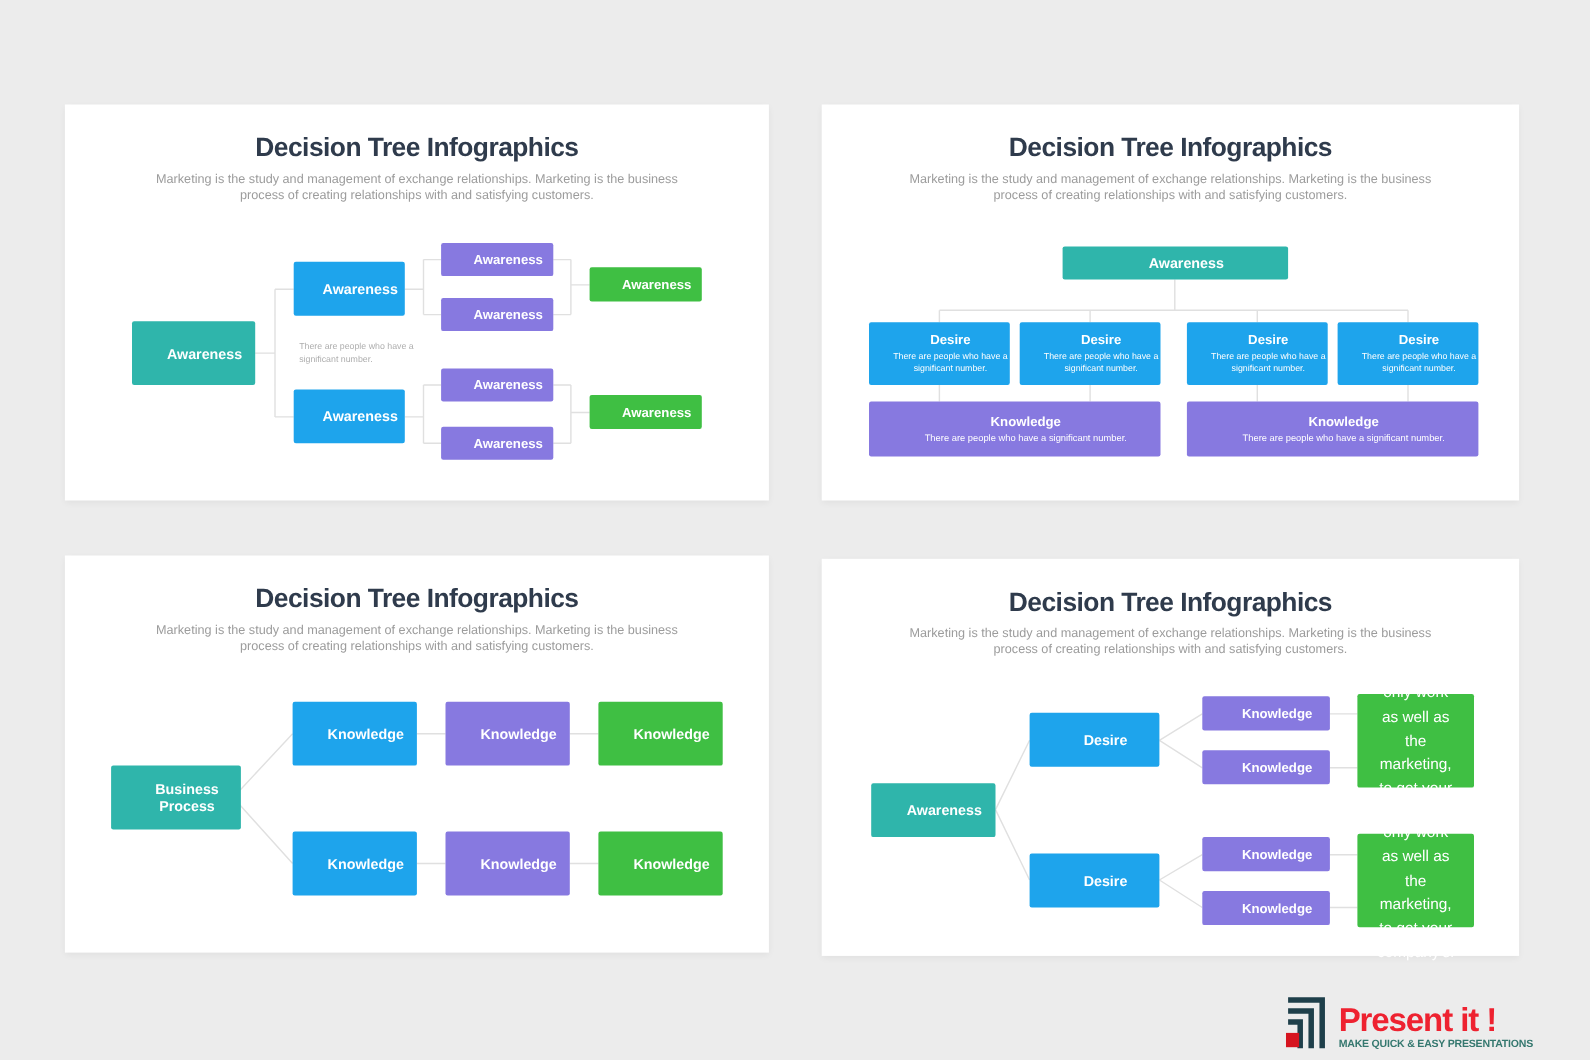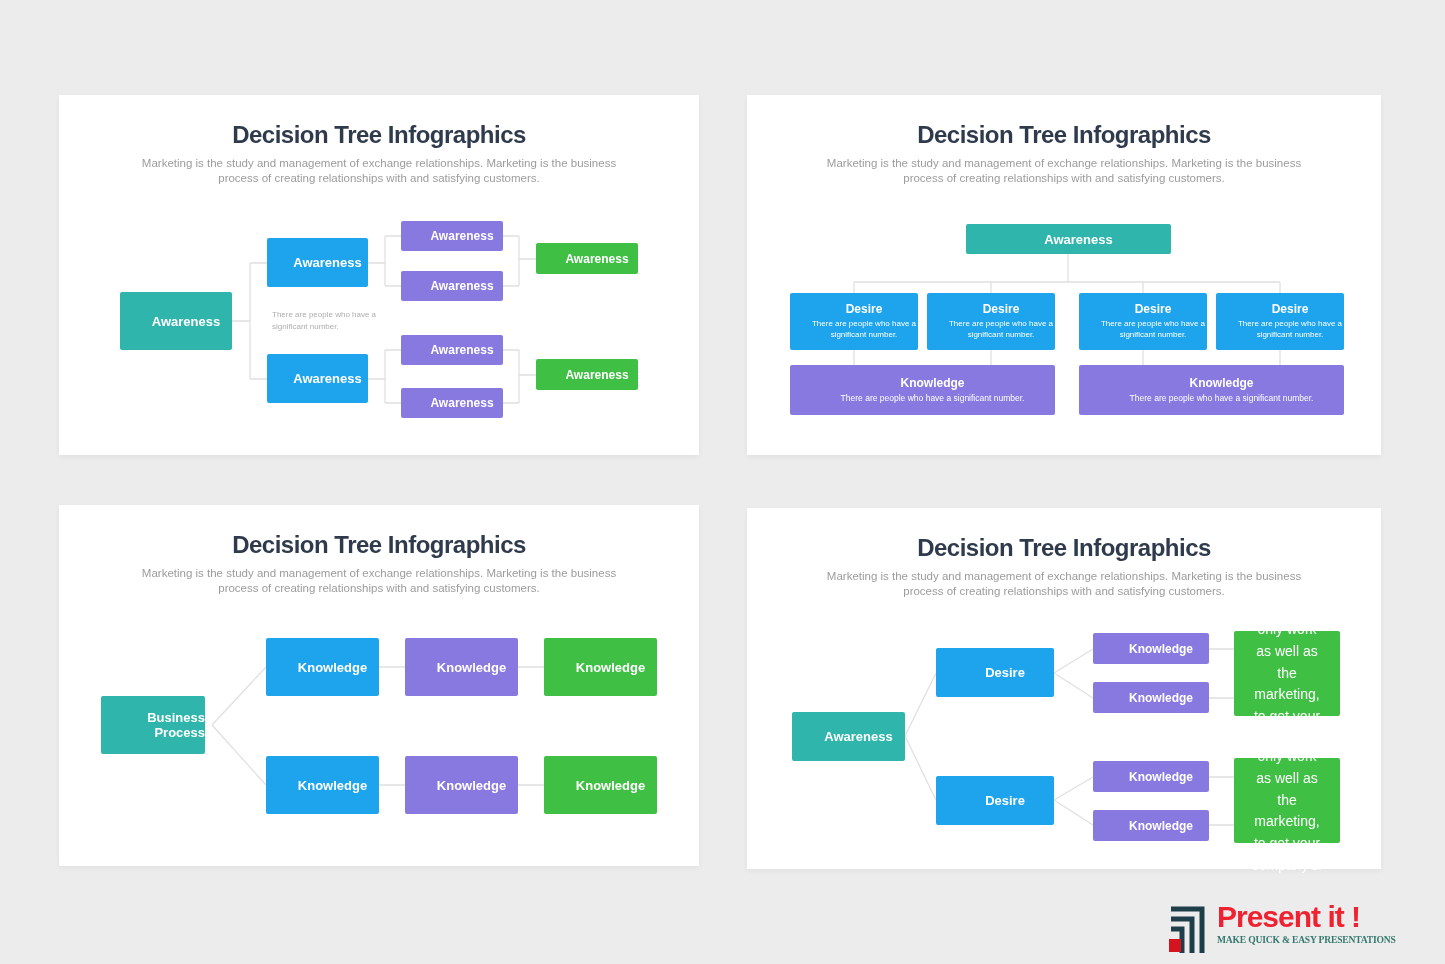--- a/index.html
+++ b/index.html
@@ -33,27 +33,27 @@
   .n-green{background:#3fbf43;}
   .fs13{font-size:13px;}
   .fs12{font-size:12px;}
   .node .sub{font-weight:400;font-size:8px;line-height:1.35;margin-top:3px;}
   .node .sub1{font-weight:400;font-size:8.5px;line-height:1.3;margin-top:3px;}
   .greentext{font-weight:400;font-size:14px;line-height:1.55;padding:6px 24px;}
   .note{
     position:absolute;font-size:8px;line-height:1.45;color:#aeaeae;
     text-align:left;font-weight:400;
   }
-  .logo{position:absolute;left:1169px;top:901px;display:flex;align-items:flex-start;}
+  .logo{position:absolute;left:1169px;top:901px;display:flex;align-items:flex-end;}
   .logo-text{margin-left:6px;display:flex;flex-direction:column;}
   .logo-title{
     font-size:30px;font-weight:800;color:#ee2230;letter-spacing:-1px;line-height:1.05;
   }
   .logo-tag{
-    font-size:9.6px;font-weight:700;color:#35786f;letter-spacing:-.2px;margin-top:1px;font-family:Liberation Serif, serif;
+    font-size:9.6px;font-weight:700;color:#35786f;letter-spacing:-.2px;margin-top:1px;
   }
 </style>
 </head>
 <body>
 
 <section class="panel" style="left:59px;top:95px;width:640px;height:360px;">
   <h1 class="panel-title">Decision Tree Infographics</h1>
   <p class="panel-sub">Marketing is the study and management of exchange relationships. Marketing is the business process of creating relationships with and satisfying customers.</p>
   <div class="tree">
     <svg class="wires" width="640" height="360" viewBox="0 0 640 360">
@@ -117,21 +117,21 @@
 
 <section class="panel" style="left:59px;top:505px;width:640px;height:361px;">
   <h1 class="panel-title">Decision Tree Infographics</h1>
   <p class="panel-sub">Marketing is the study and management of exchange relationships. Marketing is the business process of creating relationships with and satisfying customers.</p>
   <div class="tree">
     <svg class="wires" width="640" height="361" viewBox="0 0 640 361">
       <path fill="none" stroke="#e0e0e0" stroke-width="1.3" d="M153 220L207 162M153 220L207 280
            M320 162H346M459 162H485
            M320 280H346M459 280H485"></path>
     </svg>
-    <div class="node n-teal fs13" style="left:42px;top:191px;width:104px;height:58px;text-align:right;">Business Process</div>
+    <div class="node n-teal fs13" style="left:42px;top:191px;width:118px;height:58px;">Business Process</div>
     <div class="node n-blue fs13" style="left:207px;top:133px;width:113px;height:58px;">Knowledge</div>
     <div class="node n-purple fs13" style="left:346px;top:133px;width:113px;height:58px;">Knowledge</div>
     <div class="node n-green fs13" style="left:485px;top:133px;width:113px;height:58px;">Knowledge</div>
     <div class="node n-blue fs13" style="left:207px;top:251px;width:113px;height:58px;">Knowledge</div>
     <div class="node n-purple fs13" style="left:346px;top:251px;width:113px;height:58px;">Knowledge</div>
     <div class="node n-green fs13" style="left:485px;top:251px;width:113px;height:58px;">Knowledge</div>
   </div>
 </section>
 
 <section class="panel" style="left:747px;top:508px;width:634px;height:361px;">

